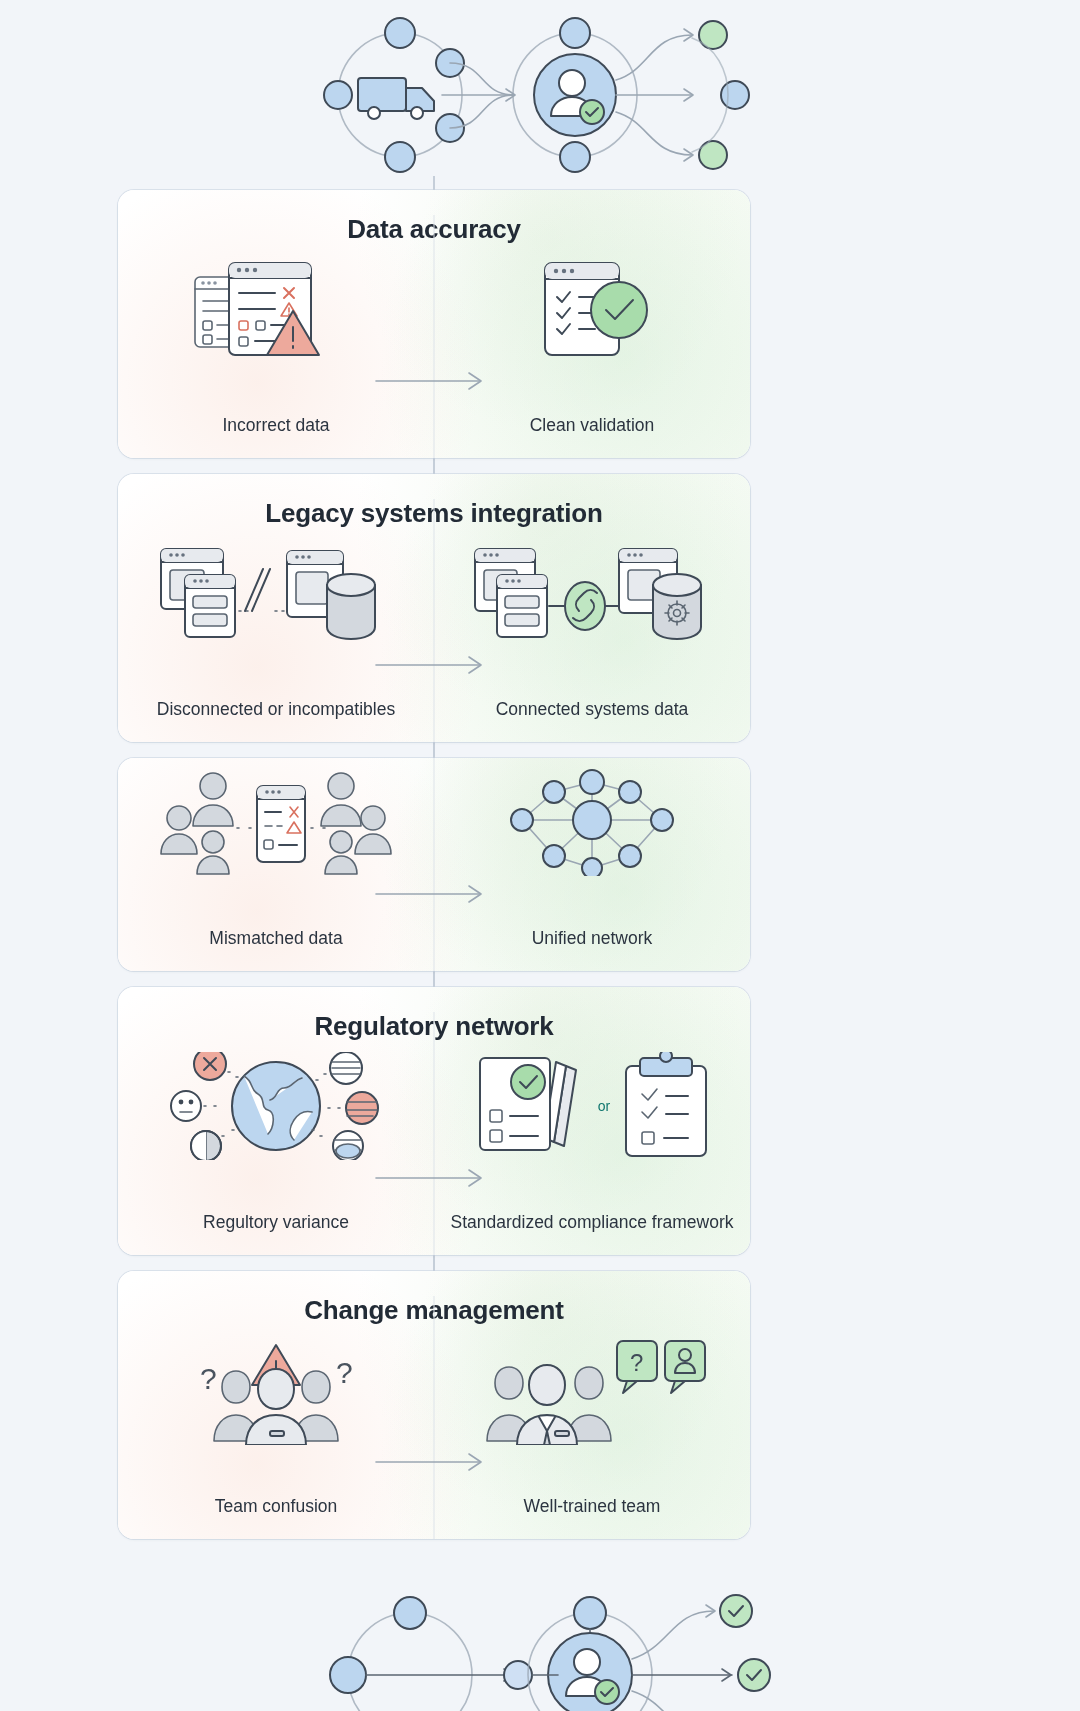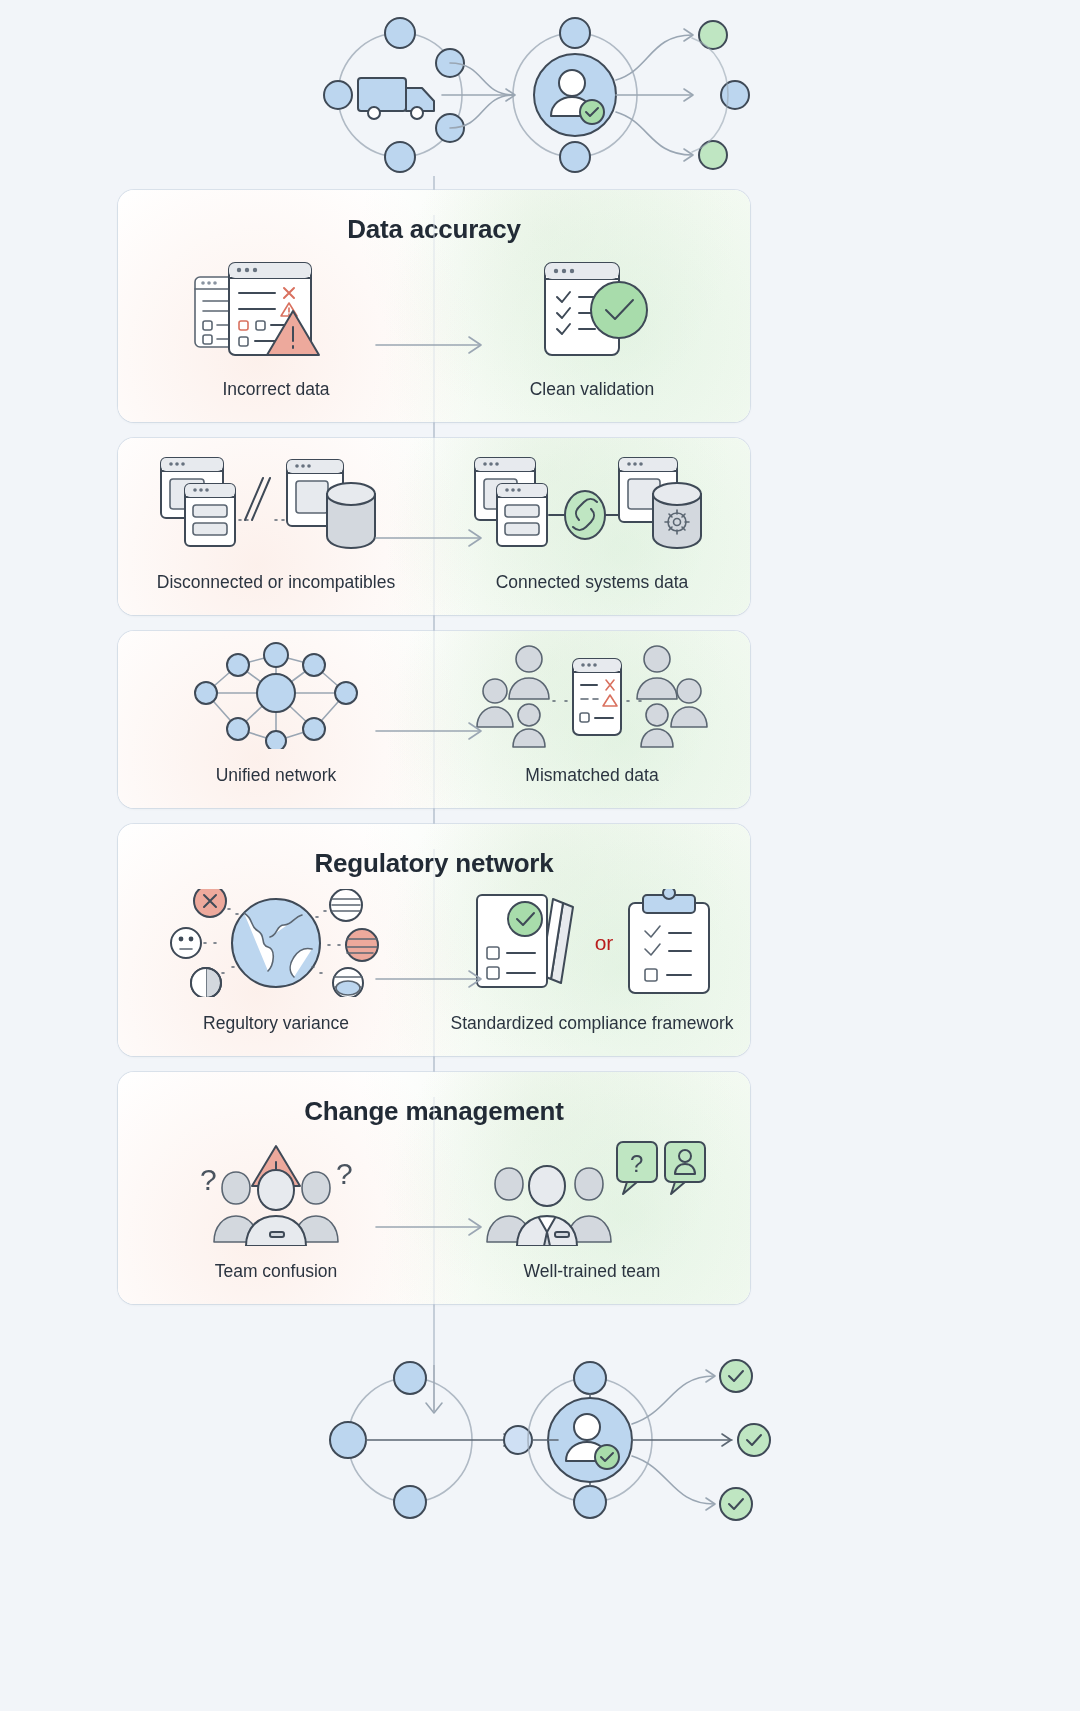--- a/index.html
+++ b/index.html
@@ -51,21 +51,21 @@
   }
   .card-body{
     display:flex;align-items:flex-end;
     position:relative;
     padding:10px 0 22px 0;
   }
   .divider{
     position:absolute;left:50%;top:-30px;bottom:0;width:1px;
     background:#dde3ea;transform:translateX(-50%);
   }
-  .side{flex:1;display:flex;flex-direction:column;align-items:center;justify-content:flex-end;}
+  .side{flex:1;display:flex;flex-direction:column;align-items:center;justify-content:flex-end;gap:36px;}
   .art{height:108px;display:flex;align-items:center;justify-content:center;}
   .art svg{display:block;}
   .side-label{
     margin-top:16px;font-size:17.5px;color:#2b3440;text-align:center;white-space:nowrap;
   }
   .arrow-mid{
     position:absolute;left:50%;transform:translateX(-50%);
     bottom:66px;width:120px;height:22px;z-index:3;
   }
   
@@ -75,21 +75,21 @@
   .fill-lgray{fill:#e7eaee;}
   .fill-white{fill:#ffffff;}
   .fill-blue{fill:#bcd6ef;}
   .fill-lblue{fill:#cfe0f4;}
   .fill-green{fill:#a8dcab;}
   .fill-lgreen{fill:#bfe6c2;}
   .fill-red{fill:#eda99c;}
   .stroke-red{stroke:#d9715f;}
   .stroke-soft{stroke:#9aa6b3;}
   .dash{stroke-dasharray:2 5;}
-  .or-text{font-size:21px;color:#b91c1c;padding:0 8px;}
+  .or-text{font-size:14px;color:#0f766e;padding:0 8px;}
 </style>
 </head>
 <body>
 
 <div class="page">
 
   <div class="hero">
     <svg width="480" height="190" viewBox="0 0 480 190">
 
       <circle cx="100" cy="95" r="62" class="s-thin stroke-soft" fill="none" opacity=".75"></circle>
@@ -215,20 +215,21 @@
           <svg class="arrow-mid" viewBox="0 0 120 22">
             <path d="M2 11h104" class="s-thin stroke-soft"></path>
             <path d="M95 3l12 8-12 8" class="s-thin stroke-soft"></path>
           </svg>
         </div>
       </div>
     </div>
 
     <div class="card">
       <div class="card-inner">
+        <div class="card-title">Legacy systems integration</div>
         <div class="card-body">
           <div class="divider"></div>
 
           <div class="side">
             <div class="art">
               <svg width="250" height="108" viewBox="0 0 250 108">
                 <rect x="10" y="10" width="62" height="60" rx="5" class="fill-white s"></rect>
                 <path d="M10 23h62" class="s"></path>
                   <rect x="10" y="10" width="62" height="13" rx="5" class="fill-lgray" stroke="none"></rect>
                 <circle cx="20" cy="16" r="1.8" fill="#67727f"></circle>
@@ -314,41 +315,20 @@
       </div>
     </div>
 
     <div class="card">
       <div class="card-inner">
         <div class="card-body">
           <div class="divider"></div>
 
           <div class="side">
             <div class="art">
-              <svg width="180" height="108" viewBox="0 0 180 108">
-                <g class="s-thin stroke-soft">
-                  <path d="M90 52L90 14M90 52L52 24M90 52L128 24M90 52L20 52M90 52L160 52M90 52L52 88M90 52L128 88M90 52L90 100"></path>
-                  <path d="M90 14L52 24M90 14L128 24M52 24L20 52M128 24L160 52M20 52L52 88M160 52L128 88M52 88L90 100M128 88L90 100"></path>
-                </g>
-                <circle cx="90" cy="52" r="19" class="fill-blue s"></circle>
-                <circle cx="90" cy="14" r="12" class="fill-blue s"></circle>
-                <circle cx="52" cy="24" r="11" class="fill-blue s"></circle>
-                <circle cx="128" cy="24" r="11" class="fill-blue s"></circle>
-                <circle cx="20" cy="52" r="11" class="fill-blue s"></circle>
-                <circle cx="160" cy="52" r="11" class="fill-blue s"></circle>
-                <circle cx="52" cy="88" r="11" class="fill-blue s"></circle>
-                <circle cx="128" cy="88" r="11" class="fill-blue s"></circle>
-                <circle cx="90" cy="100" r="10" class="fill-blue s"></circle>
-              </svg>
-            </div>
-            <div class="side-label">Unified network</div>
-          </div>
-
-          <div class="side">
-            <div class="art">
               <svg width="250" height="108" viewBox="0 0 250 108">
                 <g class="fill-gray s-thin">
                   <circle cx="62" cy="18" r="13"></circle>
                     <path d="M42 58c0-13 9-21 20-21s20 8 20 21z"></path>
                 </g>
                 <g class="fill-gray s-thin">
                   <circle cx="28" cy="50" r="12"></circle>
                     <path d="M10 86c0-12 8-20 18-20s18 8 18 20z"></path>
                 </g>
                 <g class="fill-gray s-thin">
@@ -377,20 +357,41 @@
                   <circle cx="222" cy="50" r="12"></circle>
                     <path d="M204 86c0-12 8-20 18-20s18 8 18 20z"></path>
                 </g>
                 <g class="fill-gray s-thin">
                   <circle cx="190" cy="74" r="11"></circle>
                     <path d="M174 106c0-11 7-18 16-18s16 7 16 18z"></path>
                 </g>
               </svg>
             </div>
             <div class="side-label">Mismatched data</div>
+          </div>
+
+          <div class="side">
+            <div class="art">
+              <svg width="180" height="108" viewBox="0 0 180 108">
+                <g class="s-thin stroke-soft">
+                  <path d="M90 52L90 14M90 52L52 24M90 52L128 24M90 52L20 52M90 52L160 52M90 52L52 88M90 52L128 88M90 52L90 100"></path>
+                  <path d="M90 14L52 24M90 14L128 24M52 24L20 52M128 24L160 52M20 52L52 88M160 52L128 88M52 88L90 100M128 88L90 100"></path>
+                </g>
+                <circle cx="90" cy="52" r="19" class="fill-blue s"></circle>
+                <circle cx="90" cy="14" r="12" class="fill-blue s"></circle>
+                <circle cx="52" cy="24" r="11" class="fill-blue s"></circle>
+                <circle cx="128" cy="24" r="11" class="fill-blue s"></circle>
+                <circle cx="20" cy="52" r="11" class="fill-blue s"></circle>
+                <circle cx="160" cy="52" r="11" class="fill-blue s"></circle>
+                <circle cx="52" cy="88" r="11" class="fill-blue s"></circle>
+                <circle cx="128" cy="88" r="11" class="fill-blue s"></circle>
+                <circle cx="90" cy="100" r="10" class="fill-blue s"></circle>
+              </svg>
+            </div>
+            <div class="side-label">Unified network</div>
           </div>
 
           <svg class="arrow-mid" viewBox="0 0 120 22">
             <path d="M2 11h104" class="s-thin stroke-soft"></path>
             <path d="M95 3l12 8-12 8" class="s-thin stroke-soft"></path>
           </svg>
         </div>
       </div>
     </div>
 

